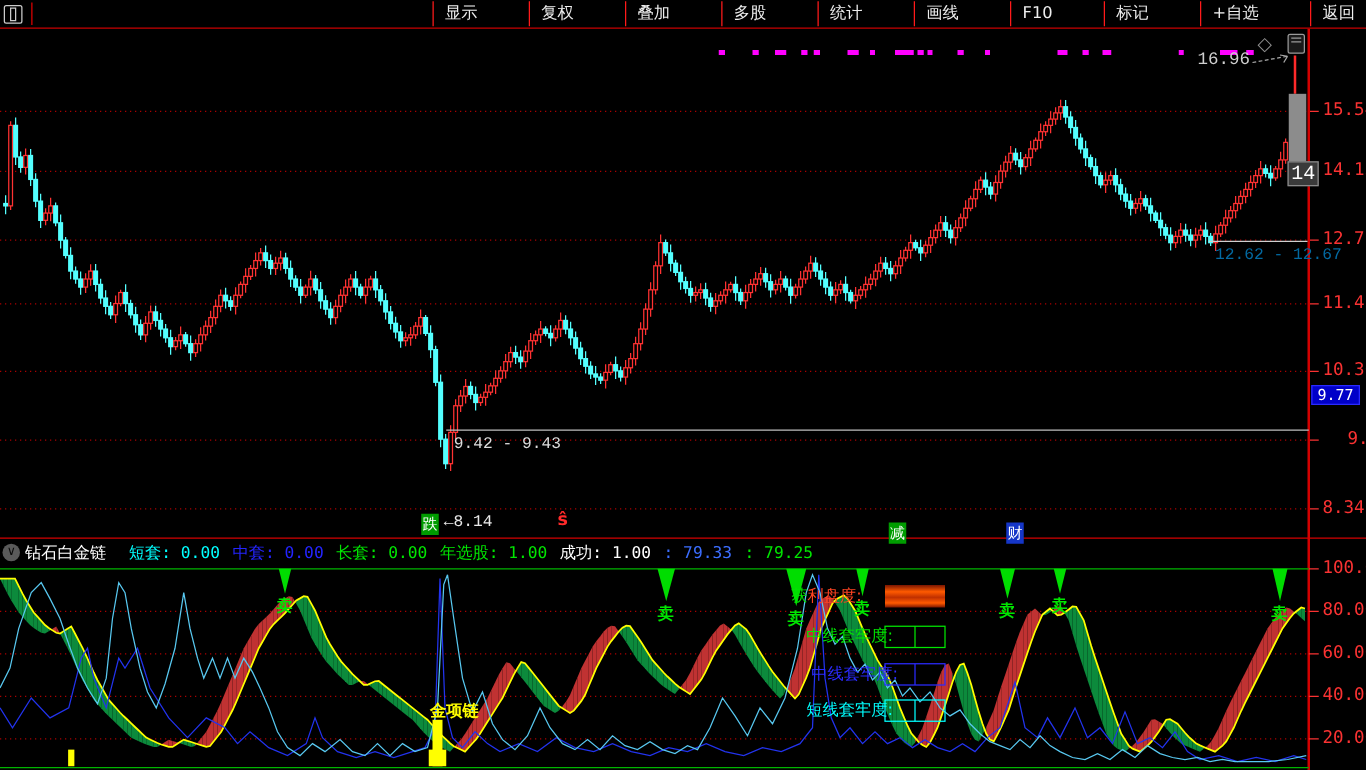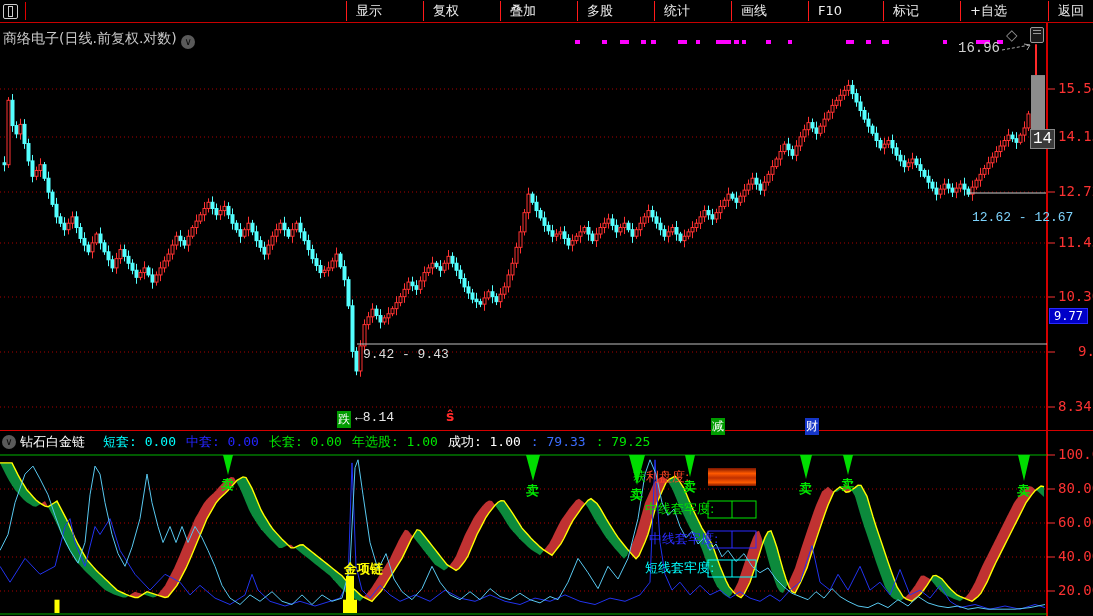--- a/index.html
+++ b/index.html
@@ -997,35 +997,31 @@
         <span class="tb-btn">多股</span>
         <span class="tb-btn">统计</span>
         <span class="tb-btn">画线</span>
         <span class="tb-btn">F10</span>
         <span class="tb-btn">标记</span>
         <span class="tb-btn">+自选</span>
         <span class="tb-btn">返回</span>
       </div>
 </div>
 
-<div id="main-title">
-  <span>商络电子(日线.前复权.对数)</span>
-  <span class="chev">∨</span>
-</div>
 
 <div class="ovl" style="left:1006px;top:26px;color:#8f8f8f;font-size:15px;">◇</div>
 <div class="ovl" style="left:1030px;top:27px;width:12px;height:14px;border:1px solid #9a9a9a;border-radius:2px;background:#1a1a1a;">
   <div style="margin:2px 2px;border-top:1px solid #9a9a9a;"></div>
   <div style="margin:2px 2px;border-top:1px solid #9a9a9a;"></div>
 </div>
 
 <div class="ovl mono" style="left:958px;top:40px;color:#cfcfcf;font-size:14px;">16.96</div>
 <div class="ovl mono" id="tag14" style="left:1030px;top:129px;">14</div>
 <div class="ovl mono tagbox" id="tag977" style="left:1049px;top:308px;">9.77</div>
-<div class="ovl mono" style="left:972px;top:210px;color:#7dd3fc;font-size:13px;">12.62 - 12.67</div>
+<div class="ovl mono" style="left:972px;top:196px;color:#0369a1;font-size:13px;">12.62 - 12.67</div>
 <div class="ovl mono" style="left:363px;top:347px;color:#dcdcdc;font-size:13px;">9.42 - 9.43</div>
 <div class="ovl mono" style="left:355px;top:410px;color:#e8e8e8;font-size:13px;">←8.14</div>
 <div class="ovl greenbox" style="left:337px;top:411px;">跌</div>
 <div class="ovl" style="left:446px;top:408px;color:#ff2a2a;font-size:14px;font-weight:bold;">ŝ</div>
 <div class="ovl greenbox" style="left:711px;top:418px;">减</div>
 <div class="ovl bluebox" style="left:805px;top:418px;">财</div>
 
 <div id="ind-header">
   <span class="chev" style="margin:0 4px 0 2px;">∨</span>
   <span style="margin-right:18px;">钻石白金链</span>

